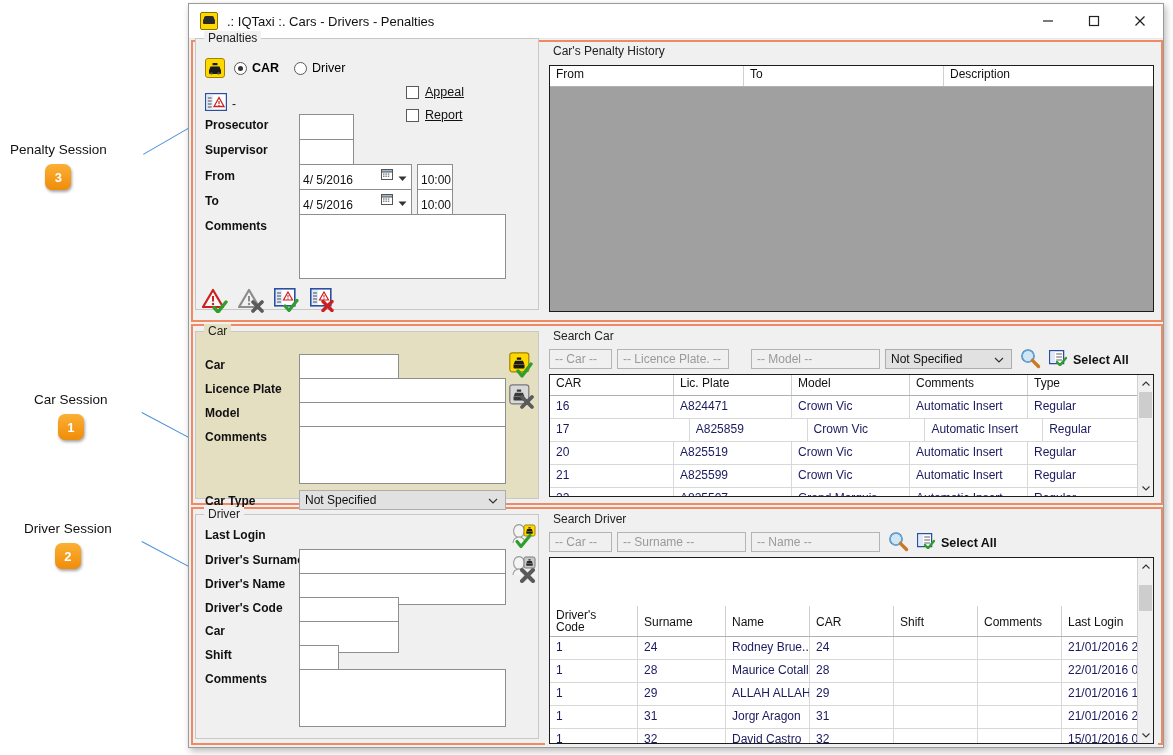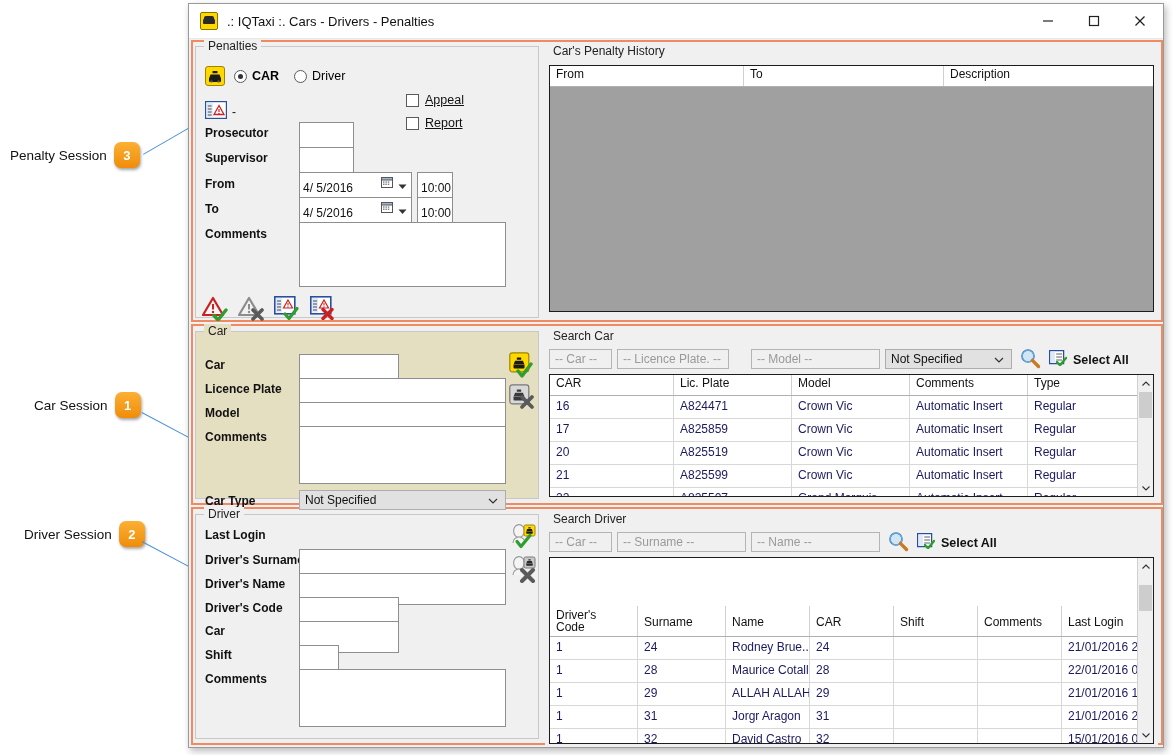--- a/index.html
+++ b/index.html
@@ -8,21 +8,21 @@
     background: #ffffff;
     font-family: "Liberation Sans", sans-serif;
     overflow: hidden;
   }
   #root { position: relative; width: 1173px; height: 755px; }
 
   
   .callout {
     position: absolute;
     display: flex; align-items: center; gap: 7px;
-    font-size: 13.5px; color: #111; white-space: nowrap;
+    font-size: 13.5px; color: #111; white-space: nowrap; flex-direction: column;
   }
   .callout .badge {
     width: 26px; height: 26px; border-radius: 7px;
     background: #f59a16;
     background-image: linear-gradient(#fbb034, #f08c0a);
     color: #fff; font-size: 13px; font-weight: bold;
     display: flex; align-items: center; justify-content: center;
     box-shadow: 1px 2px 3px rgba(0,0,0,0.35);
   }
   .leader { position: absolute; border-top: 1.4px solid #4a90d9; transform-origin: 0 0; }
@@ -200,21 +200,21 @@
         </div>
       </div>
     </div>
 
     <div class="client">
 
       <div class="hl" style="left:2px; top:2px; width:972px; height:282px;"></div>
       <div class="hl" style="left:2px; top:286px; width:972px; height:181px;"></div>
       <div class="hl" style="left:2px; top:469px; width:972px; height:238px;"></div>
 
-      <div class="group gray" style="left:6px; top:8px; width:344px; height:272px;">
+      <div class="group gray" style="left:6px; top:0; width:344px; height:272px;">
         <div class="legend">Penalties</div>
 
         <div class="ico" style="left:9px; top:19px;">
           <svg width="20" height="20" viewBox="0 0 20 20">
             <rect x="0.5" y="0.5" width="19" height="19" rx="2.5" fill="#ffd800" stroke="#a08400"></rect>
             <path d="M4 12h12v3a1 1 0 0 1-1 1H5a1 1 0 0 1-1-1z" fill="#1a1a1a"></path>
             <path d="M5.5 8.5h9l1.3 3.5H4.2z" fill="#1a1a1a"></path>
             <rect x="7.5" y="5" width="5" height="2.3" rx="0.6" fill="#1a1a1a"></rect>
             <circle cx="6.4" cy="15.4" r="1.2" fill="#555"></circle>
               <circle cx="13.6" cy="15.4" r="1.2" fill="#555"></circle>
@@ -484,21 +484,21 @@
           </div>
           <div>
             <div class="row">
               <div class="cl" style="width:124px;">16</div>
               <div class="cl" style="width:118px;">A824471</div>
               <div class="cl" style="width:118px;">Crown Vic</div>
               <div class="cl" style="width:118px;">Automatic Insert</div>
               <div class="cl" style="width:110px; border-right:none;">Regular</div>
             </div>
             <div class="row">
-              <div class="cl" style="width:124px;">17</div>
+              <div class="cl" style="width:140px;">17</div>
               <div class="cl" style="width:118px;">A825859</div>
               <div class="cl" style="width:118px;">Crown Vic</div>
               <div class="cl" style="width:118px;">Automatic Insert</div>
               <div class="cl" style="width:110px; border-right:none;">Regular</div>
             </div>
             <div class="row">
               <div class="cl" style="width:124px;">20</div>
               <div class="cl" style="width:118px;">A825519</div>
               <div class="cl" style="width:118px;">Crown Vic</div>
               <div class="cl" style="width:118px;">Automatic Insert</div>

